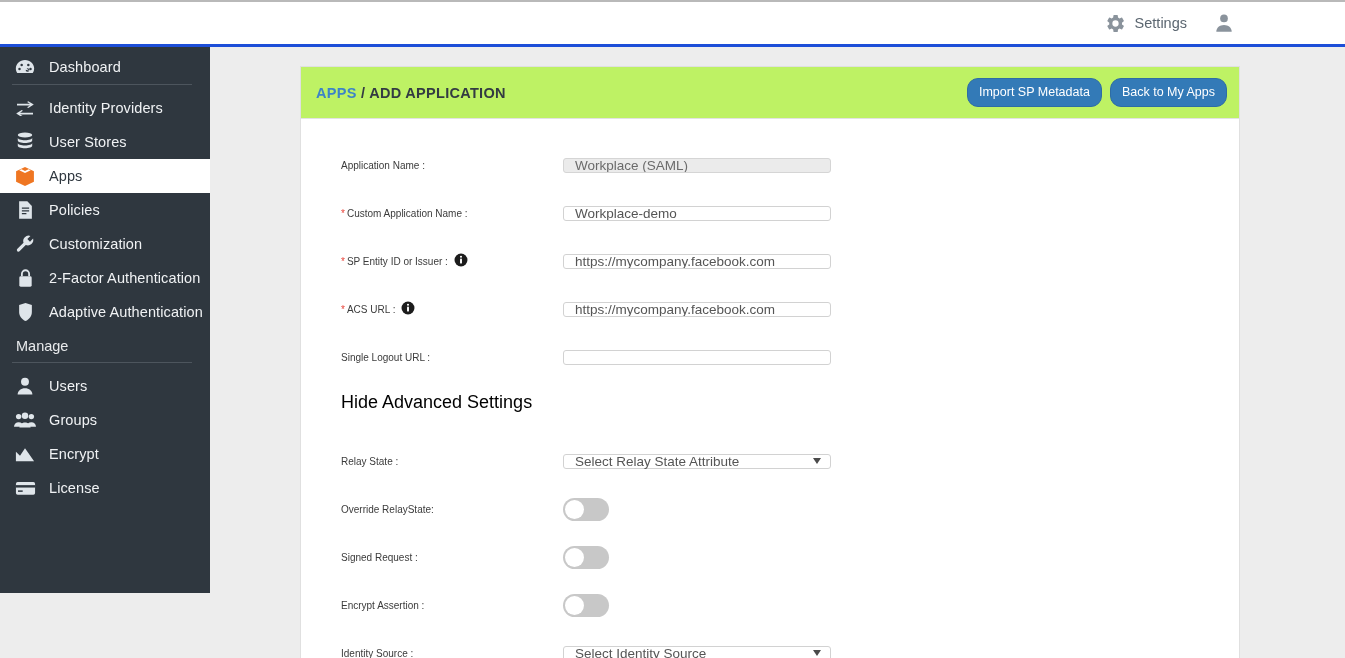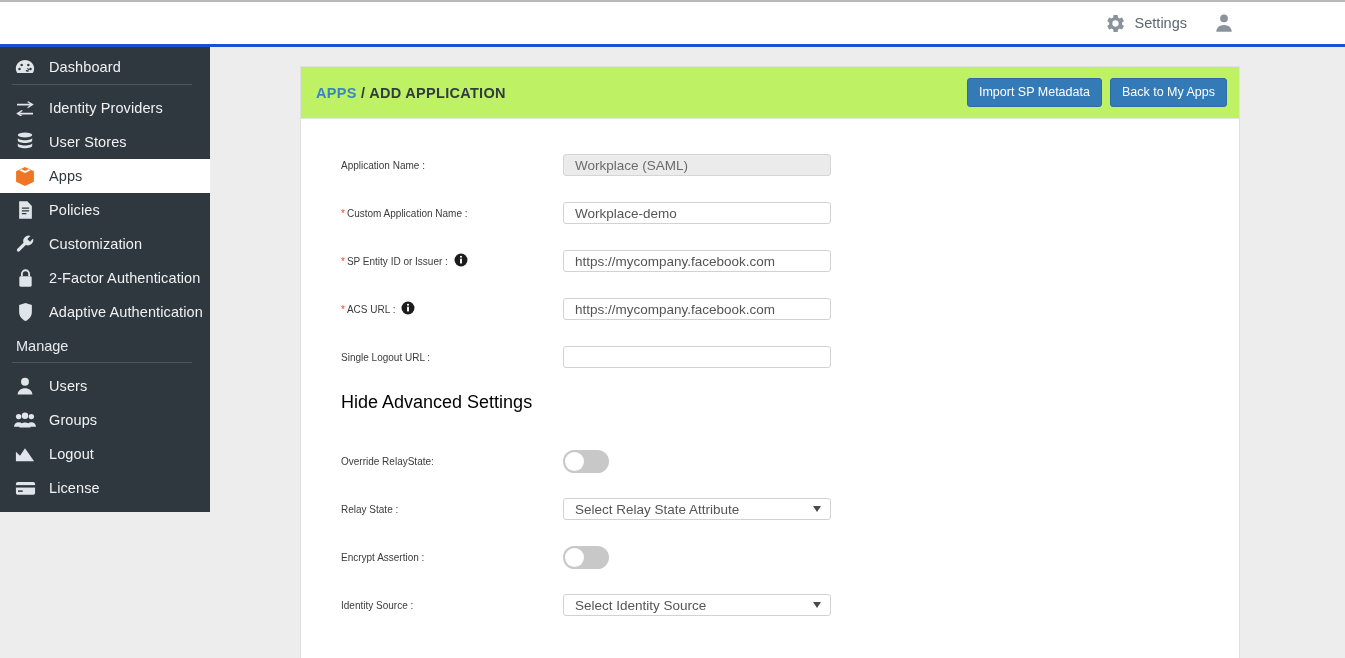--- a/index.html
+++ b/index.html
@@ -19,21 +19,21 @@
     display: flex; align-items: center; justify-content: flex-end;
   }
   .topbar-right { display: flex; align-items: center; gap: 26px; padding-right: 110px; }
   .settings-link { display: flex; align-items: center; gap: 9px; cursor: pointer; }
   .settings-label { font-size: 14.5px; color: #5b6670; }
   .gear { width: 21px; height: 21px; display: block; }
   .user-ico { width: 22px; height: 22px; display: block; }
 
   
   .sidebar {
-    position: absolute; left: 0; top: 47px; width: 210px; height: 465px;
+    position: absolute; left: 0; top: 47px; width: 210px; height: 546px;
     background: #2f373f;
   }
   .side-item {
     display: flex; align-items: center; height: 34px;
     padding-left: 14px; gap: 13px; cursor: pointer;
   }
   .side-item .lbl { font-size: 14.5px; color: #f0f2f4; letter-spacing: .1px; }
   .side-item.active { background: #ffffff; }
   .side-item.active .lbl { color: #2f373f; }
   .side-ico { width: 22px; min-width: 22px; height: 20px; display: flex; align-items: center; justify-content: center; }
@@ -56,34 +56,34 @@
     padding: 0 12px 0 15px;
   }
   .crumb { font-size: 14.5px; font-weight: bold; letter-spacing: .3px; }
   .crumb .apps { color: #3d84c6; }
   .crumb .sep { color: #333b42; }
   .crumb .cur { color: #333b42; }
   .head-btns { display: flex; gap: 8px; }
   .btn {
     background: #337ab7; color: #fff; border: 1px solid #2e6da4;
     font-size: 12.5px; font-family: "Liberation Sans", sans-serif;
-    padding: 7px 11px; border-radius: 3px; cursor: pointer; line-height: 1.1; text-align: right;
+    padding: 7px 11px; border-radius: 11px; cursor: pointer; line-height: 1.1; text-align: right;
   }
 
   .form { padding: 22px 0 0 0; }
   .row { display: flex; align-items: center; min-height: 48px; padding-left: 40px; }
   .row .lab {
     width: 222px; min-width: 222px; font-size: 10px; color: #3b3b3b;
     display: flex; align-items: center; gap: 6px;
   }
   .req { color: #e8443a; margin-right: -4px; }
   .info-ico { display: inline-block; }
   .ctl { width: 268px; }
   input.fld, .selbox {
-    width: 268px; height: 22px; border: 1px solid #d2d2d2; border-radius: 3px;
+    width: 268px; height: 15px; border: 1px solid #d2d2d2; border-radius: 3px;
     background: #ffffff; font-size: 13.5px; color: #555; padding: 0 11px;
     font-family: "Liberation Sans", sans-serif; outline: none;
   }
   input.fld.disabled { background: #ebebeb; color: #6b6b6b; border-color: #d5d5d5; }
   .selbox { display: flex; align-items: center; justify-content: space-between; cursor: pointer; padding-right: 9px; }
   .caret { width: 0; height: 0; border-left: 4.5px solid transparent; border-right: 4.5px solid transparent; border-top: 6px solid #4a4a4a; }
   .toggle {
     width: 46px; height: 23px; border-radius: 12px; background: #c8c8c8;
     display: flex; align-items: center; cursor: pointer; padding: 2px;
   }
@@ -226,21 +226,21 @@
       </span>
       <span class="lbl">Groups</span>
     </div>
 
     <div class="side-item">
       <span class="side-ico">
         <svg width="20" height="17" viewBox="0 0 22 18" fill="#dfe5ea">
           <path d="M1 16.5V6l4.5 4.5L11 2l10 14.5z"></path>
         </svg>
       </span>
-      <span class="lbl">Logout</span>
+      <span class="lbl">Encrypt</span>
     </div>
 
     <div class="side-item">
       <span class="side-ico">
         <svg width="21" height="15" viewBox="0 0 22 16" fill="#dfe5ea">
           <rect x="0.8" y="1" width="20.4" height="13.6" rx="1.8"></rect>
           <rect x="0.8" y="4.4" width="20.4" height="2.6" fill="#2f373f"></rect>
           <rect x="3" y="10" width="5" height="1.6" fill="#2f373f"></rect>
         </svg>
       </span>
@@ -329,41 +329,51 @@
         </div>
 
         <div class="link-row">
           <span class="adv-link">Hide Advanced Settings</span>
         </div>
 
         <div class="spacer"></div>
 
         <div class="row">
           <div class="lab">
-            <span>Override RelayState:</span>
-          </div>
-          <div class="ctl">
-            <div class="toggle">
-              <span class="knob"></span>
-            </div>
-          </div>
-        </div>
-
-        <div class="row">
-          <div class="lab">
             <span>Relay State :</span>
           </div>
           <div class="ctl">
             <div class="selbox">
               <span>Select Relay State Attribute</span>
               <span class="caret"></span>
             </div>
           </div>
         </div>
 
+        <div class="row">
+          <div class="lab">
+            <span>Override RelayState:</span>
+          </div>
+          <div class="ctl">
+            <div class="toggle">
+              <span class="knob"></span>
+            </div>
+          </div>
+        </div>
+
+        <div class="row">
+          <div class="lab">
+            <span>Signed Request :</span>
+          </div>
+          <div class="ctl">
+            <div class="toggle">
+              <span class="knob"></span>
+            </div>
+          </div>
+        </div>
 
         <div class="row">
           <div class="lab">
             <span>Encrypt Assertion :</span>
           </div>
           <div class="ctl">
             <div class="toggle">
               <span class="knob"></span>
             </div>
           </div>

